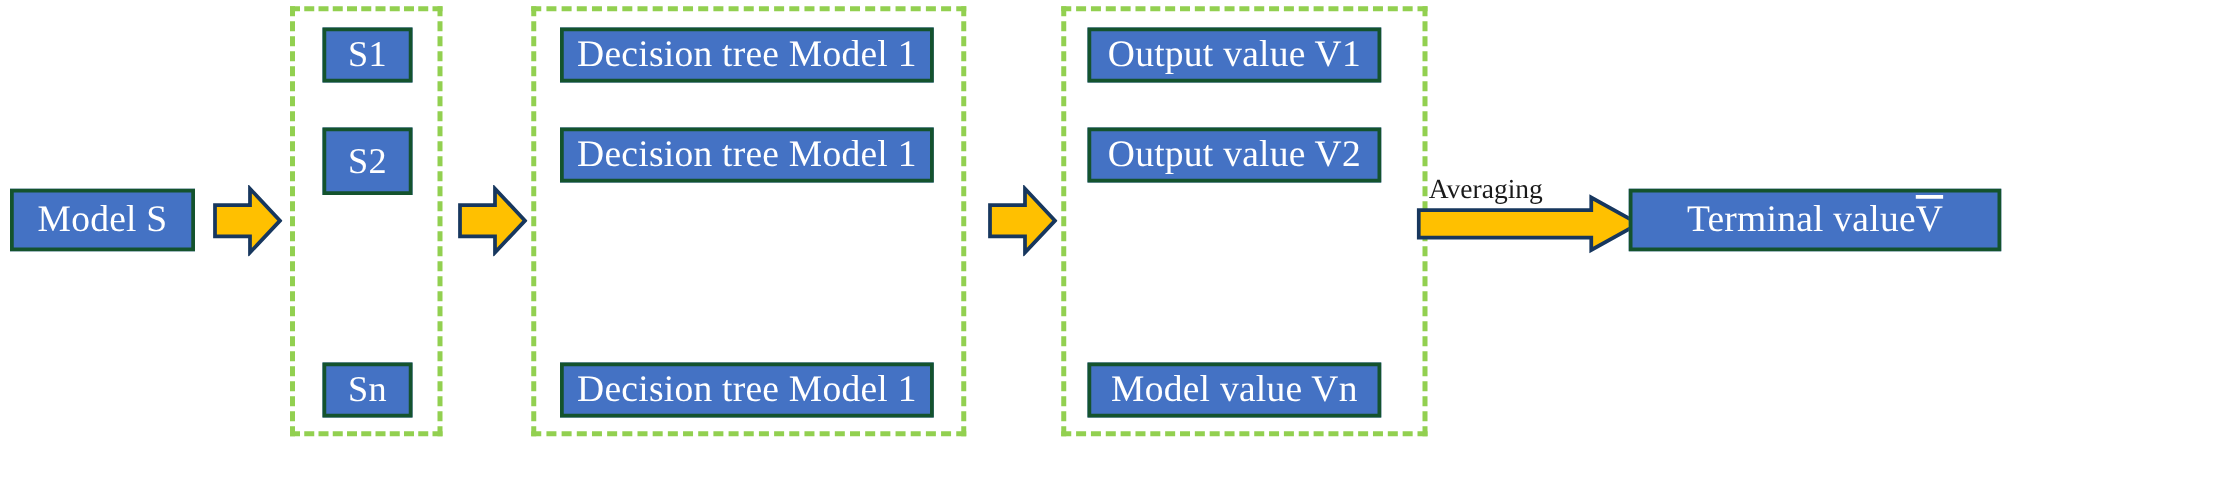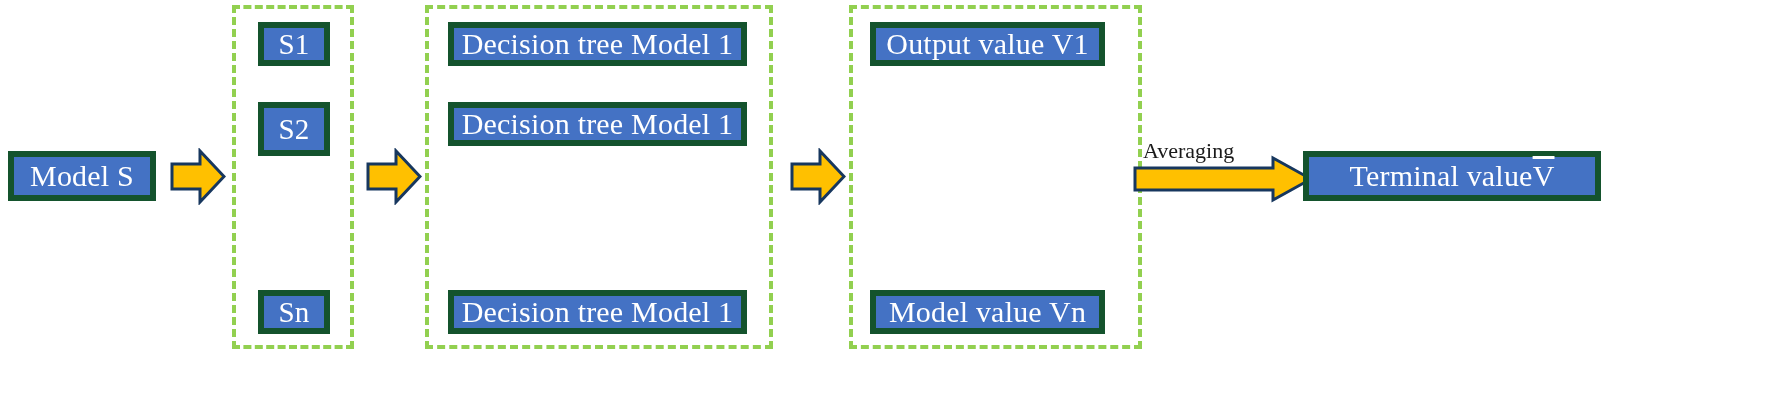--- a/index.html
+++ b/index.html
@@ -7,21 +7,21 @@
     width:1770px;height:403px;
     font-family:"Liberation Serif","DejaVu Serif",serif;
     position:relative;overflow:hidden;
   }
   .canvas{position:absolute;inset:0;}
 
   
   .bbox{
     position:absolute;
     background:#4472C4;
-    border:6px solid #14532d;
+    border:3px solid #14532d;
     box-sizing:border-box;
     color:#ffffff;
     display:flex;align-items:center;justify-content:center;
     font-size:30px;
     line-height:1;
     white-space:nowrap;
     letter-spacing:.2px;
   }
   .bbox.small{font-size:29px;}
 
@@ -81,20 +81,21 @@
 
   <div class="arrow" style="left:790px;top:148px;width:56px;height:57px;">
     <svg viewBox="0 0 56 57" preserveAspectRatio="none">
       <polygon points="2,16 30,16 30,3 54,28.5 30,54 30,41 2,41" fill="#FFC000" stroke="#17375E" stroke-width="3" stroke-linejoin="miter"></polygon>
     </svg>
   </div>
 
   <div class="group" style="left:849px;top:5px;width:293px;height:344px;"></div>
 
   <div class="bbox" style="left:870px;top:22px;width:235px;height:44px;">Output value V1</div>
+  <div class="bbox" style="left:870px;top:102px;width:235px;height:44px;">Output value V2</div>
   <div class="bbox" style="left:870px;top:290px;width:235px;height:44px;">Model value Vn</div>
 
   <div class="plabel" style="left:1143px;top:140px;">Averaging</div>
 
   <div class="arrow" style="left:1133px;top:155px;width:180px;height:48px;">
     <svg viewBox="0 0 180 48" preserveAspectRatio="none">
       <polygon points="2,13 140,13 140,3 178,24 140,45 140,35 2,35" fill="#FFC000" stroke="#17375E" stroke-width="3" stroke-linejoin="miter"></polygon>
     </svg>
   </div>
 

